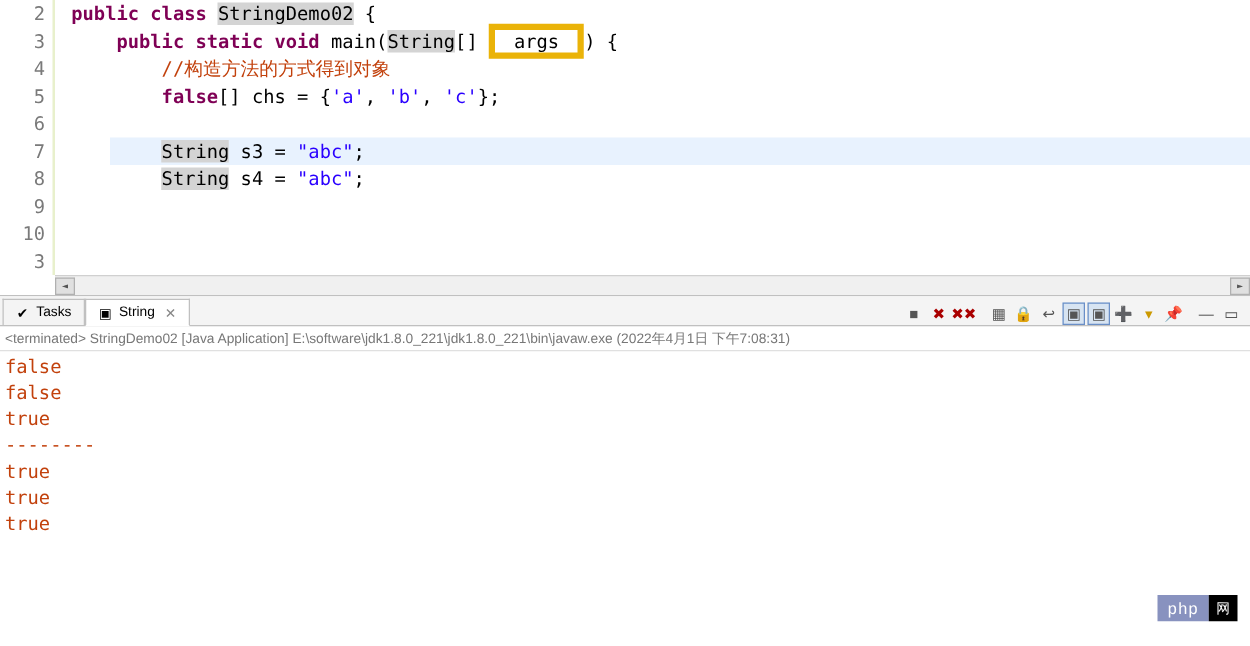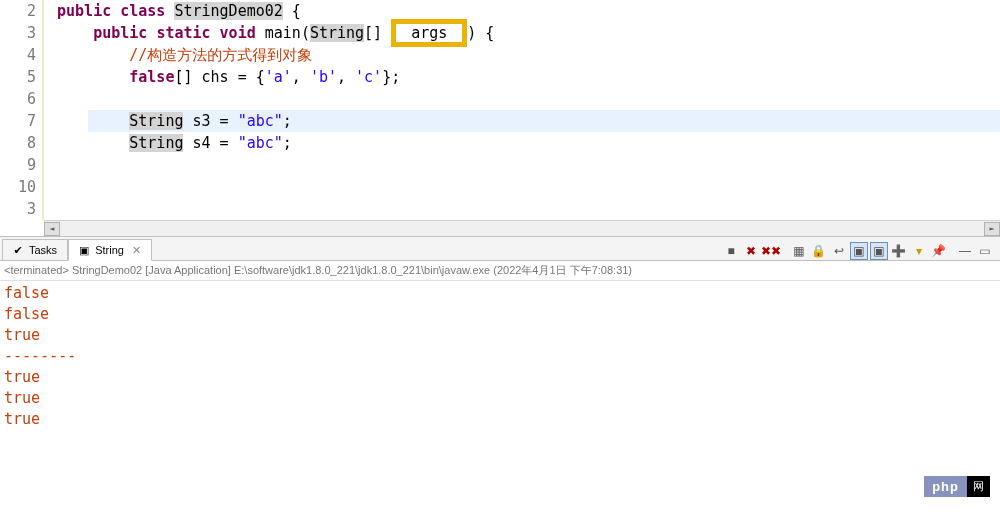--- a/index.html
+++ b/index.html
@@ -128,21 +128,21 @@
     position: absolute;
     right: 10px;
     bottom: 20px;
     display: flex;
     align-items: center;
   }
   .wm-php {
     background: #8892bf;
     color: #fff;
     font-family: sans-serif;
-    font-weight: bold;
+    font-weight: normal;
     font-size: 13px;
     padding: 3px 8px;
     letter-spacing: 1px;
     margin-left: 20px;
   }
   .wm-cn {
     background: #000; color: #fff;
     font-family: sans-serif; font-size: 11px;
     padding: 3px 6px;
   }

